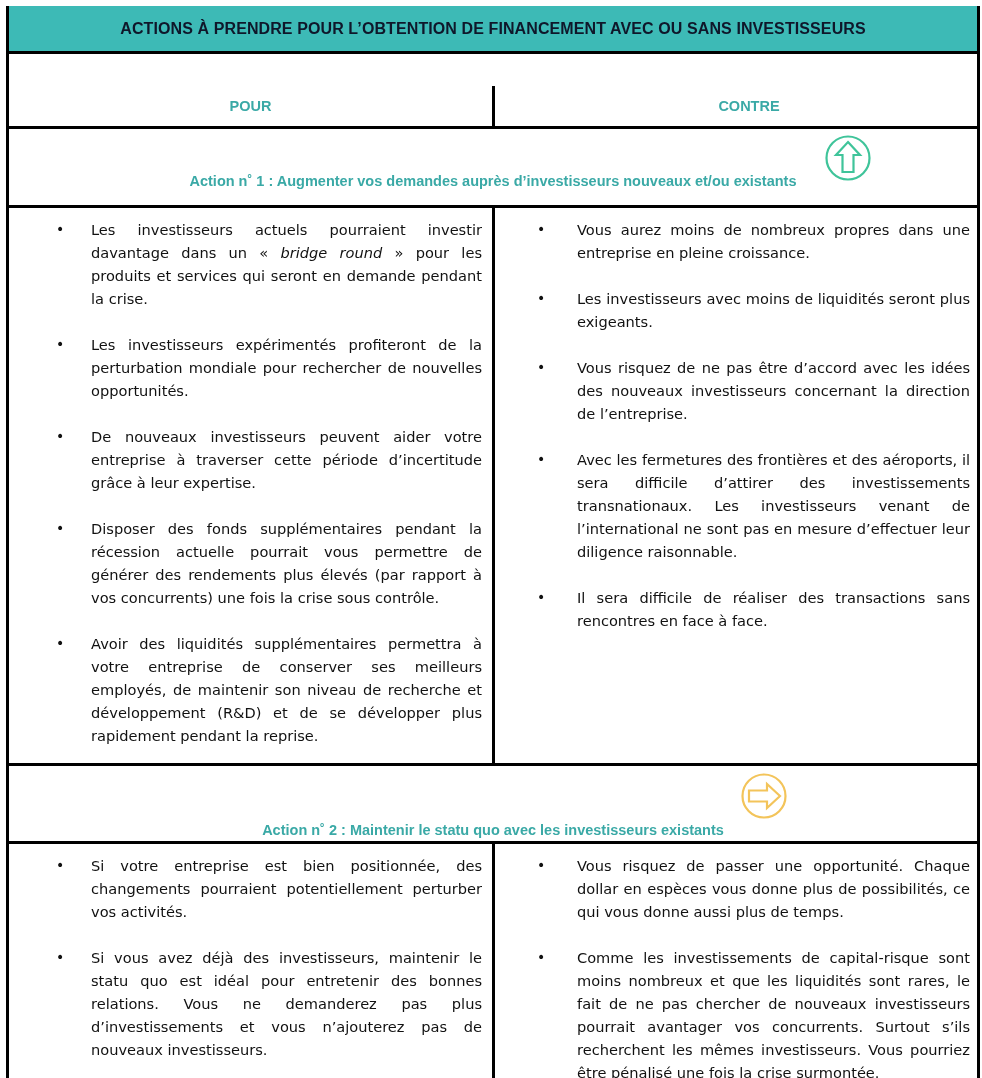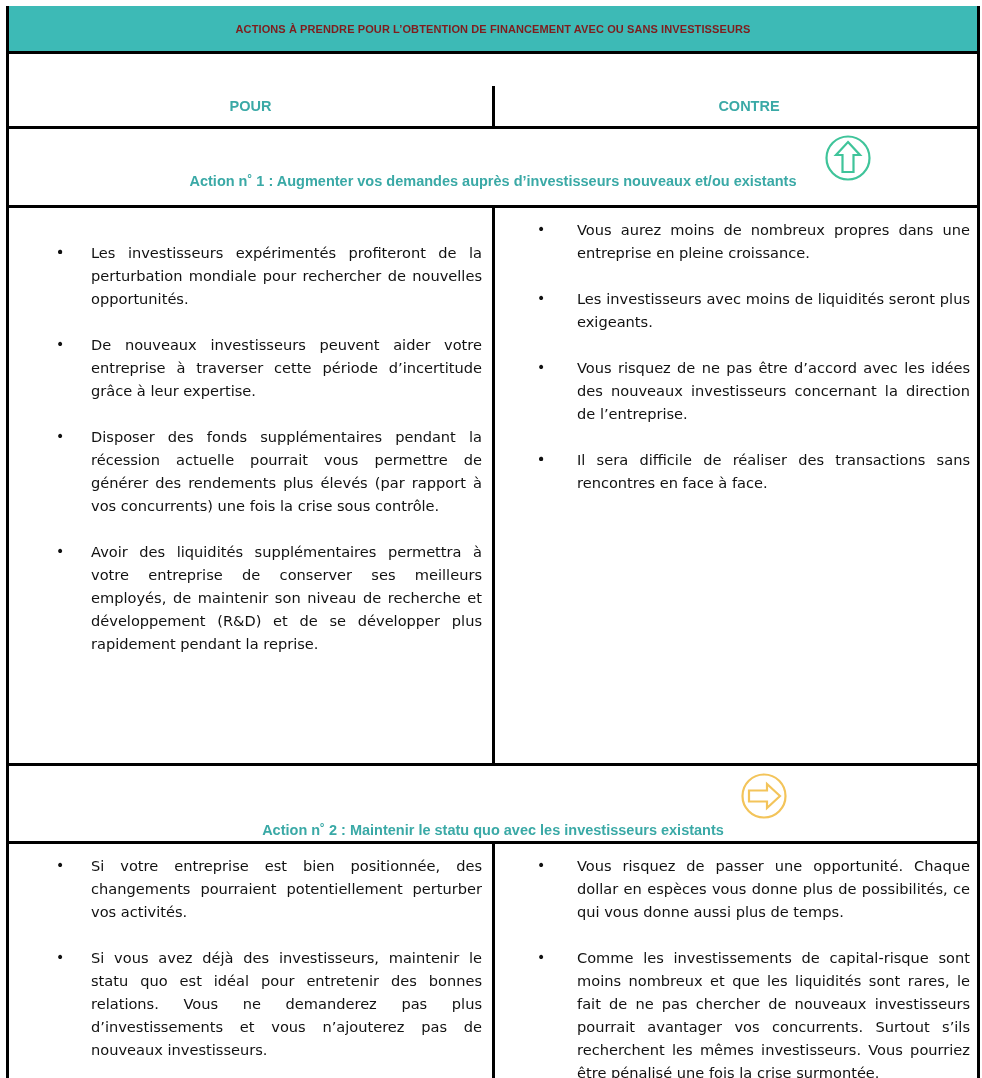--- a/index.html
+++ b/index.html
@@ -25,23 +25,23 @@
     }
     .title-row {
       height: 48px;
       background: #3dbab6;
       display: flex;
       align-items: center;
       justify-content: center;
       border-bottom: 3px solid #000;
     }
     .title-row span {
-      color: #7f1d1d;
+      color: #0f172a;
       font-family: "Liberation Sans", sans-serif;
-      font-size: 11px;
+      font-size: 16px;
       font-weight: 700;
       letter-spacing: 0.1px;
     }
     .header-row {
       display: flex;
       height: 43px;
       border-bottom: 3px solid #000;
       margin-top: 32px;
     }
     .header-cell {
@@ -137,20 +137,21 @@
       <circle cx="24" cy="24" r="21.5" fill="none" stroke="#3fc49a" stroke-width="2.2"></circle>
       <path d="M24 8 L36 21 L29.5 21 L29.5 38 L18.5 38 L18.5 21 L12 21 Z" fill="none" stroke="#3fc49a" stroke-width="2.2" stroke-linejoin="miter"></path>
     </svg>
   </div>
 
   <div class="content-row r1">
     <div class="content-cell left">
       <ul class="bullets">
         <li>
           <span class="bullet">•</span>
+          <span><span>Les investisseurs actuels pourraient investir davantage dans un « </span><em>bridge round</em><span> » pour les produits et services qui seront en demande pendant la crise.</span></span>
         </li>
         <li>
           <span class="bullet">•</span>
           <span>Les investisseurs expérimentés profiteront de la perturbation mondiale pour rechercher de nouvelles opportunités.</span>
         </li>
         <li>
           <span class="bullet">•</span>
           <span>De nouveaux investisseurs peuvent aider votre entreprise à traverser cette période d’incertitude grâce à leur expertise.</span>
         </li>
         <li>
@@ -172,20 +173,21 @@
         <li>
           <span class="bullet">•</span>
           <span>Les investisseurs avec moins de liquidités seront plus exigeants.</span>
         </li>
         <li>
           <span class="bullet">•</span>
           <span>Vous risquez de ne pas être d’accord avec les idées des nouveaux investisseurs concernant la direction de l’entreprise.</span>
         </li>
         <li>
           <span class="bullet">•</span>
+          <span>Avec les fermetures des frontières et des aéroports, il sera difficile d’attirer des investissements transnationaux. Les investisseurs venant de l’international ne sont pas en mesure d’effectuer leur diligence raisonnable.</span>
         </li>
         <li>
           <span class="bullet">•</span>
           <span>Il sera difficile de réaliser des transactions sans rencontres en face à face.</span>
         </li>
       </ul>
     </div>
   </div>
 
   <div class="action-row a2">

